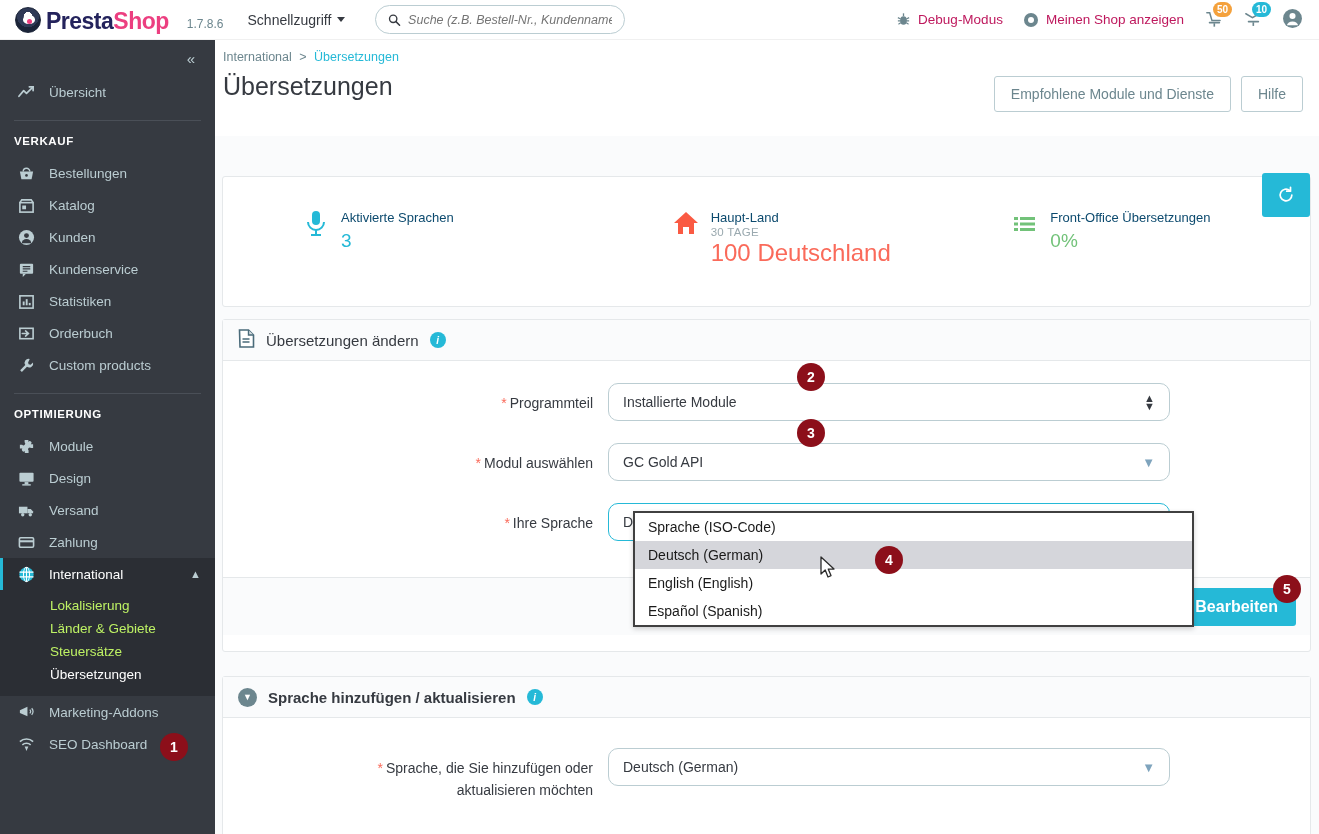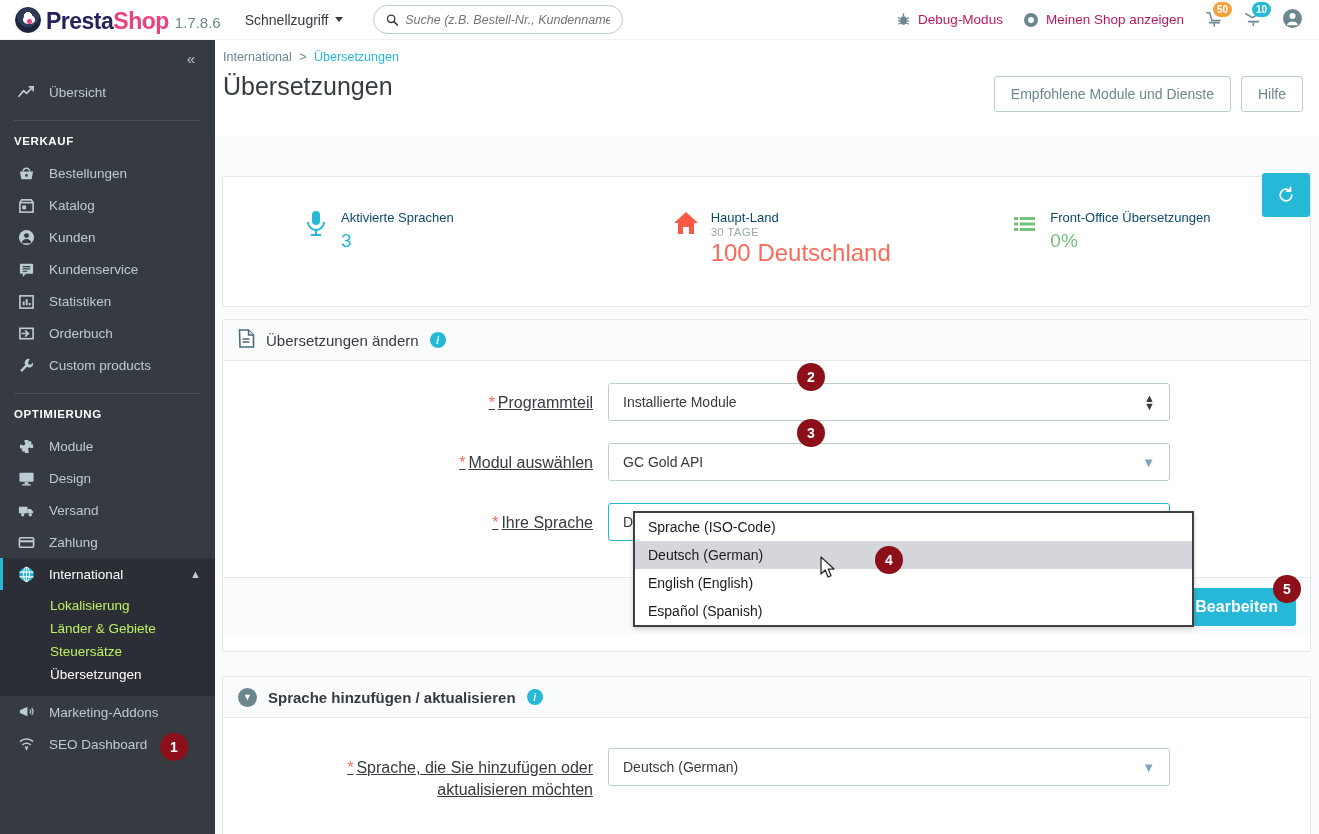--- a/index.html
+++ b/index.html
@@ -32,21 +32,21 @@
     content: ""; position: absolute; left: 7px; top: 7px; width: 12px; height: 9px;
     background: #fff; border-radius: 50% 50% 45% 45%;
   }
   .logo-mark:after {
     content: ""; position: absolute; left: 11px; top: 11px; width: 5px; height: 5px;
     background: #ee3f80; border-radius: 50%;
   }
   .logo-text { font-size: 23px; font-weight: bold; letter-spacing: -0.5px; line-height: 24px; }
   .logo-text .p1 { color: #24235c; }
   .logo-text .p2 { color: #ec3f80; }
-  .version { font-size: 15px; color: #6c868e; margin-left: 6px; margin-bottom: 2px; }
+  .version { font-size: 12px; color: #6c868e; margin-left: 18px; margin-bottom: 2px; }
   .quick {
     margin-left: 24px; font-size: 14px; color: #363a41; cursor: pointer;
     display: flex; align-items: center; gap: 6px;
   }
   .caret-d { width: 0; height: 0; border-left: 4px solid transparent; border-right: 4px solid transparent; border-top: 5px solid #363a41; }
   .searchbox {
     margin-left: 30px; width: 250px; height: 29px; border: 1px solid #bbcdd2; border-radius: 16px;
     display: flex; align-items: center; padding: 0 12px; gap: 7px; background: #fff;
   }
   .searchbox input {
@@ -144,27 +144,27 @@
     font-size: 10px; font-style: italic; font-weight: bold;
     display: inline-flex; align-items: center; justify-content: center; cursor: pointer;
   }
   .caret-circ {
     width: 19px; height: 19px; border-radius: 50%; background: #6c868e; color: #fff;
     display: inline-flex; align-items: center; justify-content: center; font-size: 9px; cursor: pointer;
   }
   .panel-body { padding: 22px 0 14px 0; }
   .formrow { display: flex; align-items: flex-start; margin-bottom: 22px; }
   .formlabel {
-    width: 385px; text-align: right; padding-right: 15px; font-size: 16px; color: #363a41;
-    padding-top: 9px; line-height: 22px; text-decoration: underline;
+    width: 385px; text-align: right; padding-right: 15px; font-size: 14px; color: #363a41;
+    padding-top: 9px; line-height: 22px;
   }
   .req { color: #fa6a5a; margin-right: 3px; }
   .fieldwrap { position: relative; width: 562px; }
   .selectbox {
-    width: 562px; height: 38px; border: 1px solid #bbcdd2; border-radius: 3px;
+    width: 562px; height: 38px; border: 1px solid #bbcdd2; border-radius: 10px;
     background: #fff; display: flex; align-items: center; padding: 0 14px;
     font-size: 14px; color: #363a41; cursor: pointer; position: relative;
   }
   .selectbox.focused { border-color: #25b9d7; }
   .sel-arrows {
     margin-left: auto; color: #363a41; font-size: 11px; line-height: 8px; text-align: center;
   }
   .chev-blue { margin-left: auto; color: #7fa4bd; font-size: 13px; }
   .panel-foot {
     border-top: 1px solid #e5e8ea; background: #fafbfc; height: 58px;

